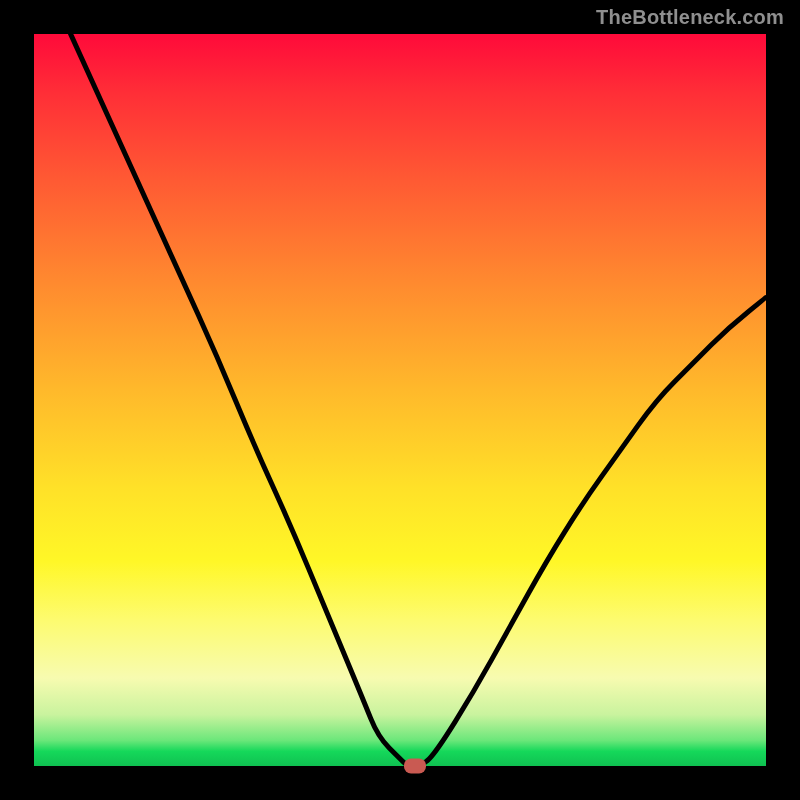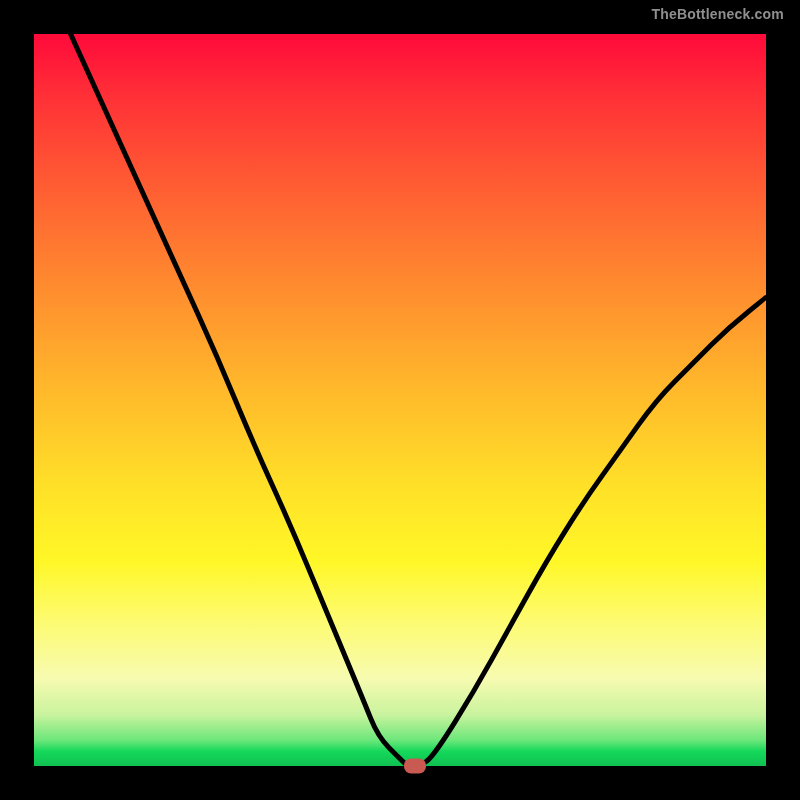--- a/index.html
+++ b/index.html
@@ -53,21 +53,21 @@
     border-radius: 7px;
     background: #c95a52;
     transform: translate(-50%, -50%);
   }
   .watermark {
     position: absolute;
     top: 6px;
     right: 16px;
     font-family: Arial, Helvetica, sans-serif;
     font-weight: 700;
-    font-size: 14px;
+    font-size: 20px;
     color: #8f8f8f;
     letter-spacing: 0.2px;
     user-select: none;
   }
 </style>
 </head>
 <body>
 
 <div class="frame">
   <div class="watermark">TheBottleneck.com</div>

